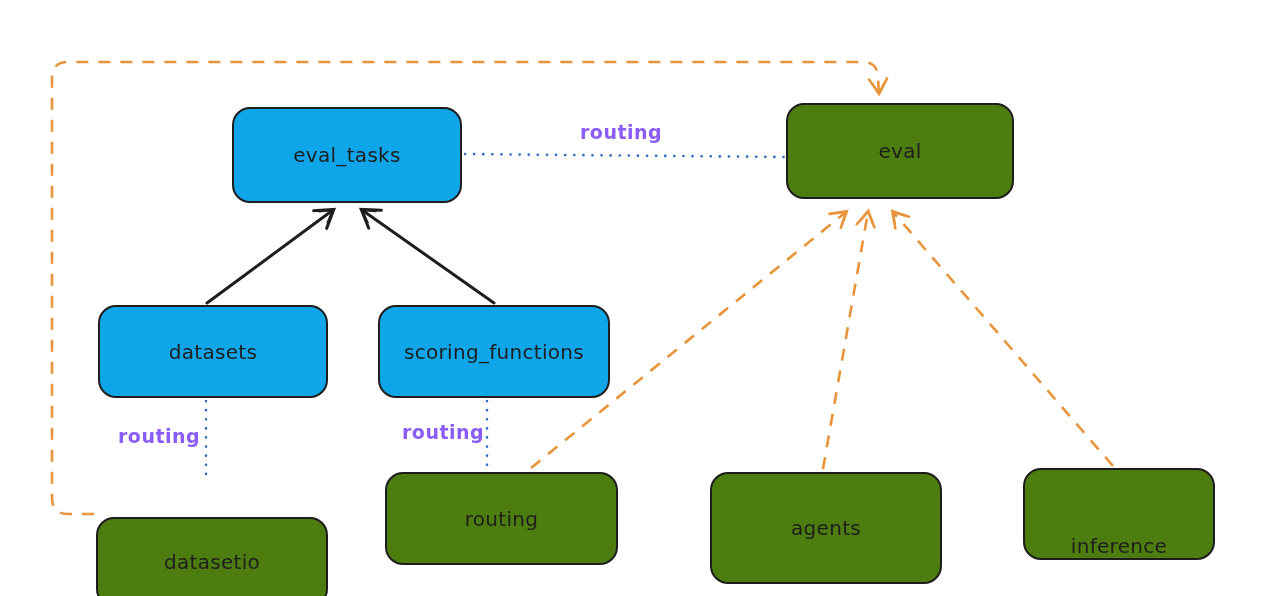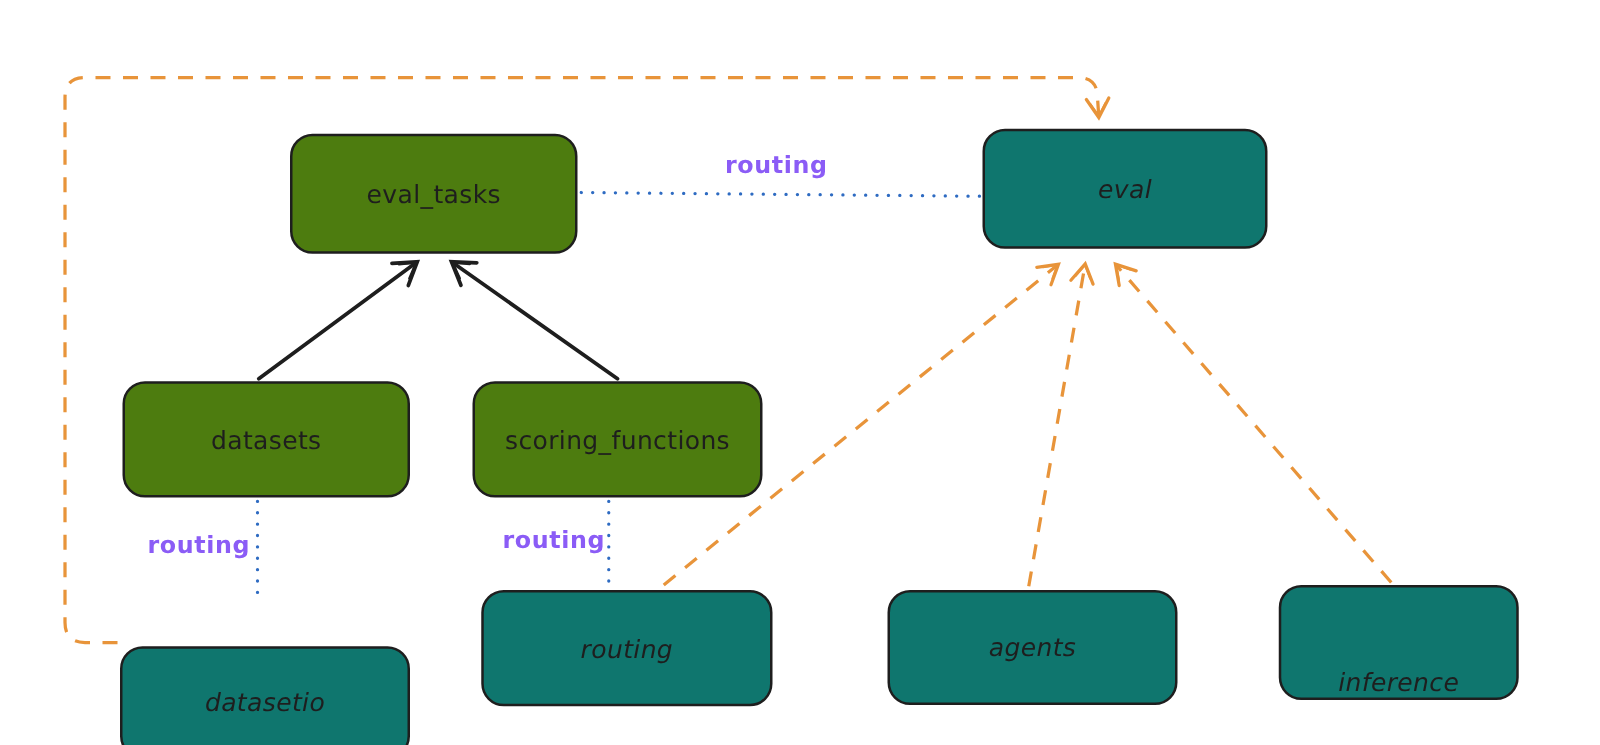--- a/index.html
+++ b/index.html
@@ -26,30 +26,30 @@
     border: 2.5px solid #1e1e1e;
     border-radius: 18px;
     display: flex;
     align-items: center;
     justify-content: center;
     box-sizing: border-box;
     color: #1e1e1e;
     font-size: 20px;
     letter-spacing: 0.3px;
   }
-  .node.blue  { background: #4d7c0f; }
-  .node.green { background: #0f766e; font-style: italic; }
+  .node.blue  { background: #0ea5e9; }
+  .node.green { background: #4d7c0f; }
 
   .node-eval_tasks        { left: 232px; top: 107px; width: 230px; height: 96px; }
   .node-eval              { left: 786px; top: 103px; width: 228px; height: 96px; }
   .node-datasets          { left:  98px; top: 305px; width: 230px; height: 93px; text-align: right; }
   .node-scoring_functions { left: 378px; top: 305px; width: 232px; height: 93px; text-align: right; }
   .node-datasetio         { left:  96px; top: 477px; width: 232px; height: 90px; margin-top: 40px; }
   .node-scoring           { left: 385px; top: 472px; width: 233px; height: 93px; }
-  .node-agents            { left: 710px; top: 472px; width: 232px; height: 92px; }
+  .node-agents            { left: 710px; top: 472px; width: 232px; height: 112px; }
   .node-inference         { left: 1023px; top: 468px; width: 192px; height: 92px; align-items: flex-end; }
 
   .routing-label {
     position: absolute;
     color: #8b5cf6;
     font-size: 19px;
     font-weight: 700;
     letter-spacing: 0.5px;
     white-space: nowrap;
   }

